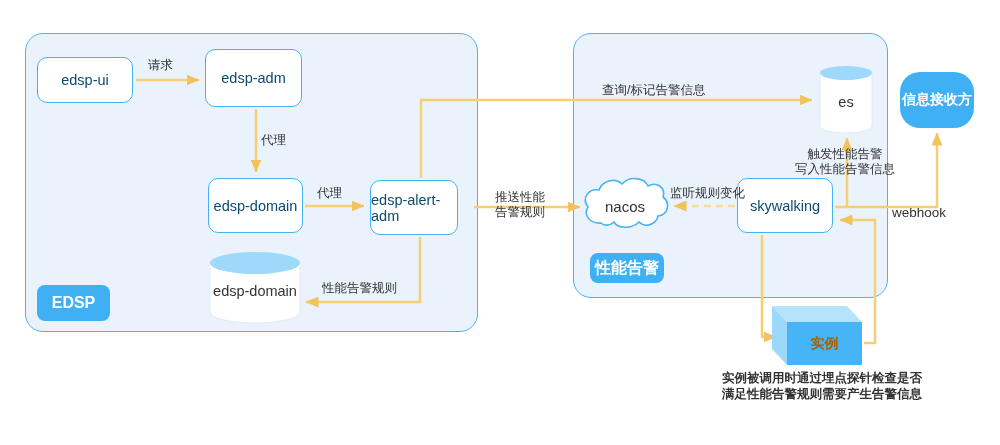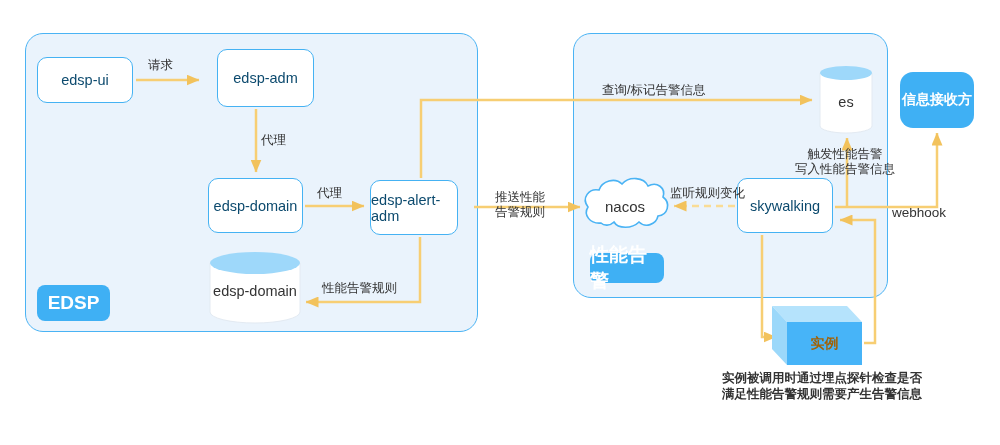--- a/index.html
+++ b/index.html
@@ -12,31 +12,31 @@
     box-sizing:border-box;
   }
   .g-left{left:25px;top:33px;width:453px;height:299px;}
   .g-right{left:573px;top:33px;width:315px;height:265px;}
   .node{
     position:absolute;background:#ffffff;border:1.5px solid #45B2F3;border-radius:10px;
     box-sizing:border-box;display:flex;align-items:center;justify-content:center;
     font-size:14.5px;color:#0c4a6e;z-index:3;
   }
   .n-edsp-ui{left:37px;top:57px;width:96px;height:46px;}
-  .n-edsp-adm{left:217px;top:49px;width:97px;height:58px;}
+  .n-edsp-adm{left:205px;top:49px;width:97px;height:58px;}
   .n-edsp-domain{left:208px;top:178px;width:95px;height:55px;}
   .n-edsp-alert{left:370px;top:180px;width:88px;height:55px;}
   .n-skywalking{left:737px;top:178px;width:96px;height:55px;}
   .badge{
     position:absolute;background:#3FB0F4;color:#fff;font-weight:bold;border-radius:8px;
-    display:flex;align-items:center;justify-content:center;font-size:19px;z-index:3;
+    display:flex;align-items:center;justify-content:center;font-size:16px;z-index:3;
   }
   .b-edsp{left:37px;top:285px;width:73px;height:36px;}
   .b-perf{left:590px;top:253px;width:74px;height:30px;}
-  .n-receiver{left:900px;top:72px;width:74px;height:56px;border-radius:13px;font-size:14px;}
+  .n-receiver{left:900px;top:72px;width:74px;height:56px;border-radius:20px;font-size:14px;}
   .shape-label{
     position:absolute;z-index:4;display:flex;align-items:center;justify-content:center;
     font-size:14.5px;color:#333;
   }
   .l-db{left:210px;top:278px;width:90px;height:26px;}
   .l-es{left:820px;top:89px;width:52px;height:26px;}
   .l-nacos{left:588px;top:193px;width:74px;height:26px;font-size:15px;}
   .l-instance{left:787px;top:331px;width:75px;height:25px;color:#a16207;font-weight:bold;font-size:14px;}
   .edge-label{
     position:absolute;z-index:5;font-size:12.5px;font-weight:normal;color:#333;

